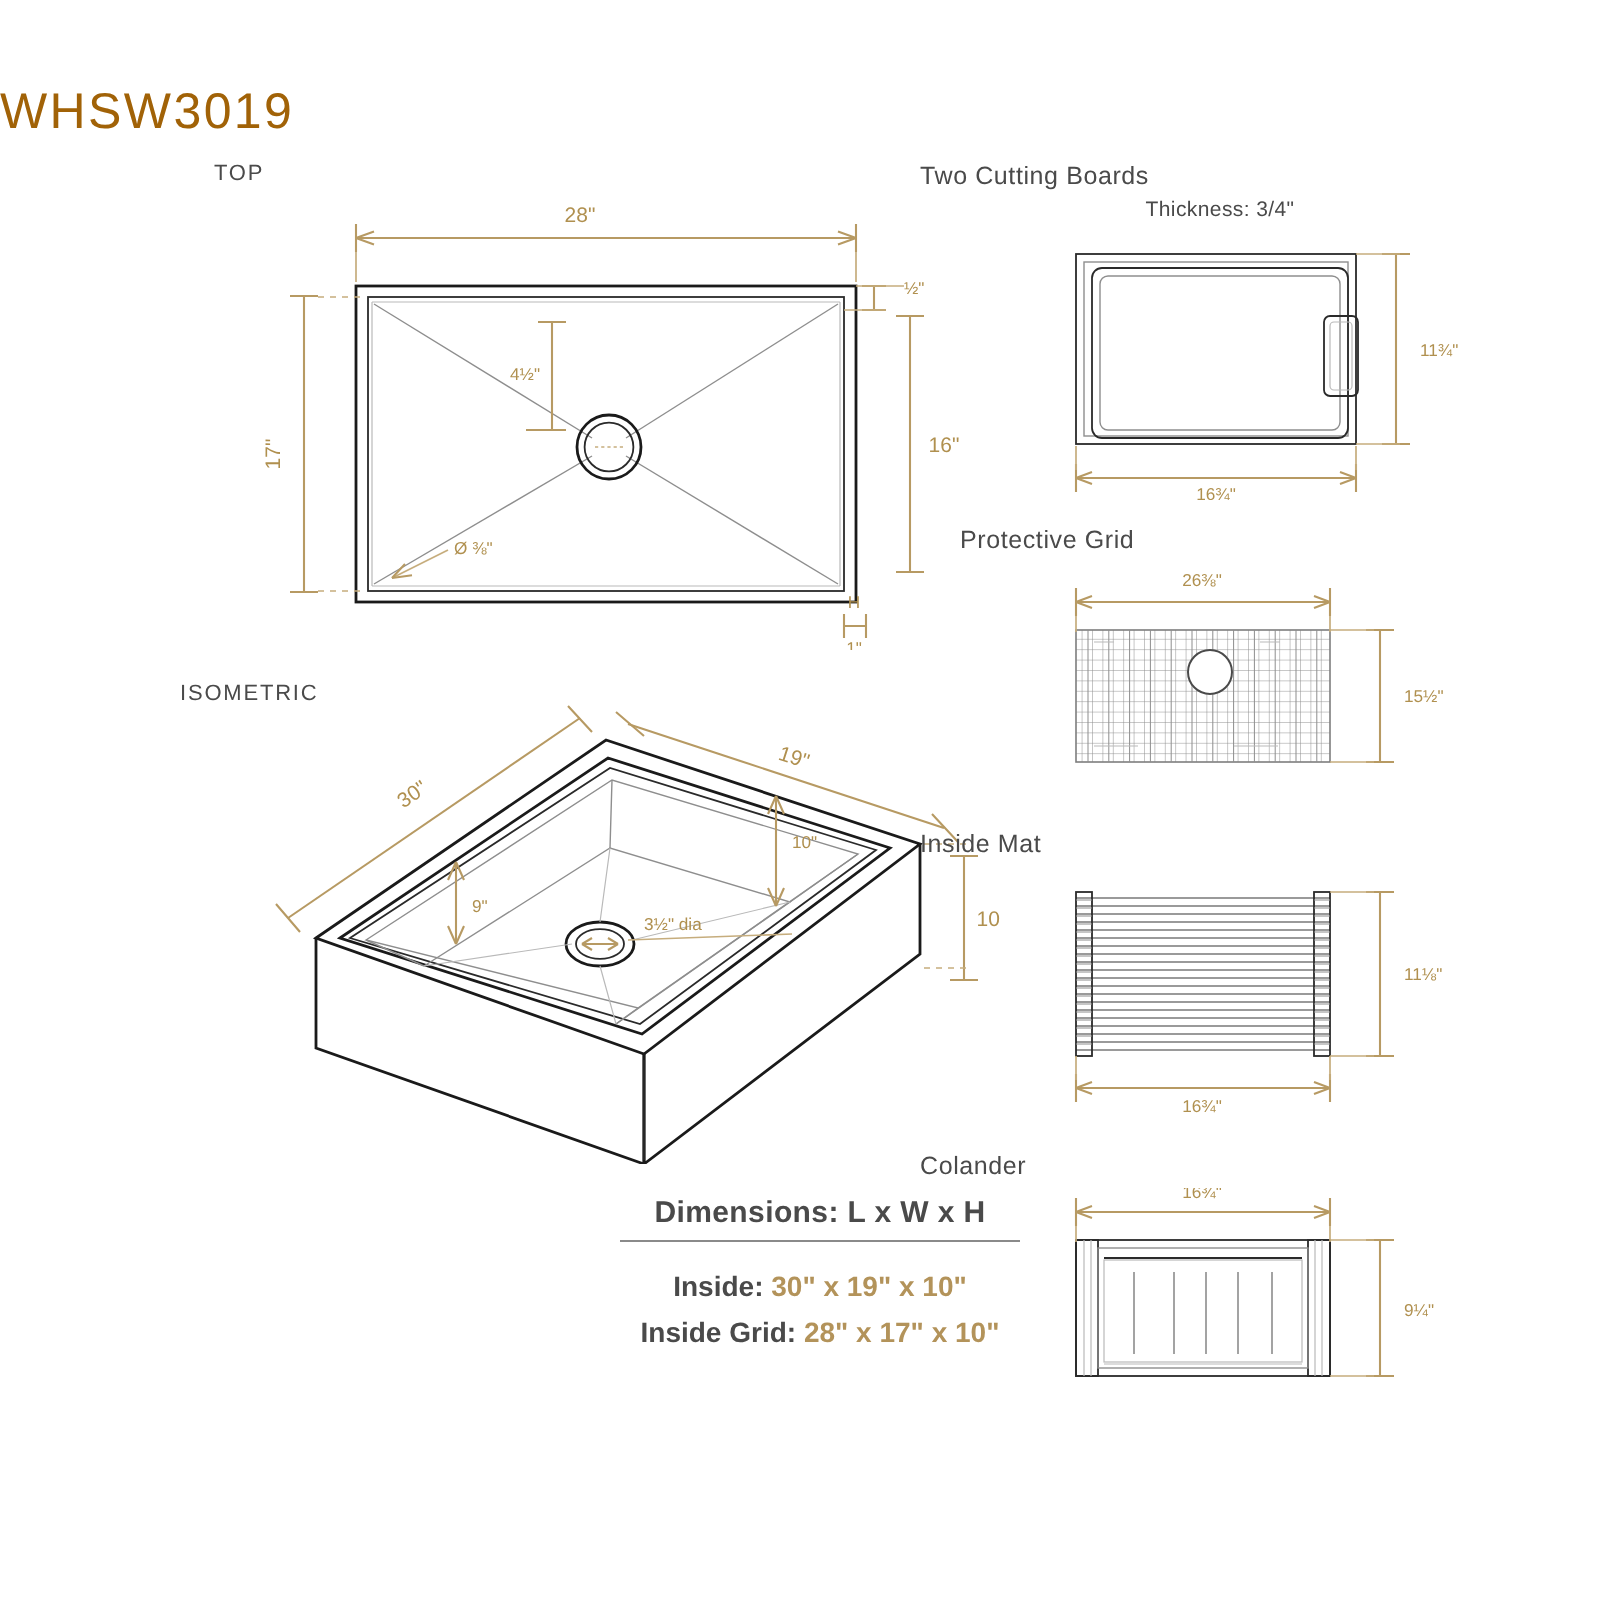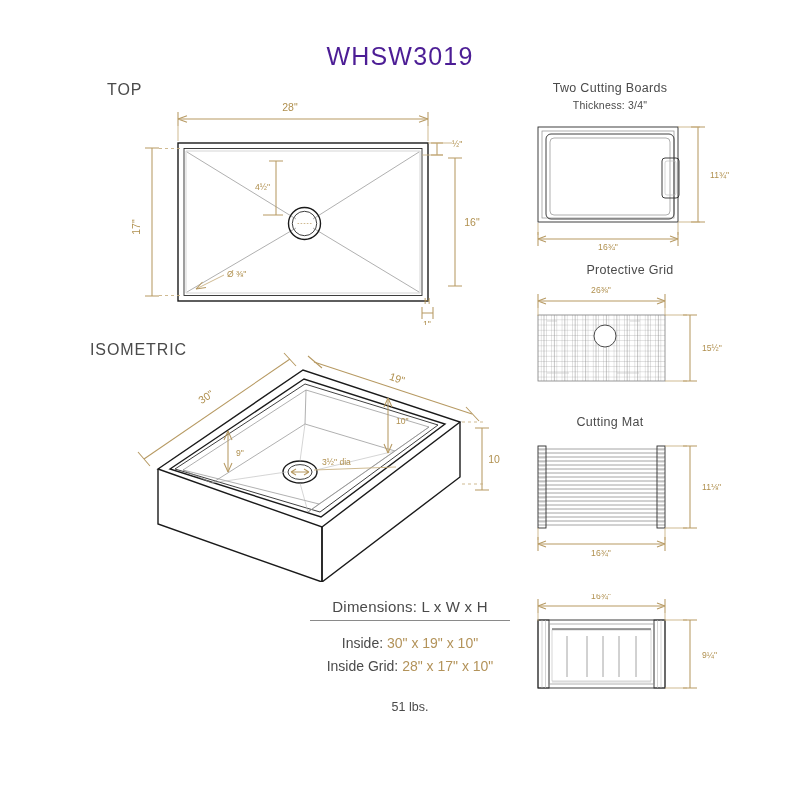--- a/index.html
+++ b/index.html
@@ -8,37 +8,37 @@
     font-family:"Liberation Sans","DejaVu Sans",sans-serif;
     color:#3b3b3b;
     -webkit-font-smoothing:antialiased;
   }
   .sheet{position:absolute;inset:0;}
   svg{display:block;}
   .abs{position:absolute;}
 
   
   .title{
-    position:absolute;left:0;right:0;top:42px;text-align:center;
-    font-size:25px;letter-spacing:1.2px;color:#4c1d95;font-weight:400;
+    position:absolute;left:0;right:0;top:42px;
+    font-size:25px;letter-spacing:1.2px;color:#a16207;font-weight:400;
   }
   .viewlabel{
-    position:absolute;font-size:16px;letter-spacing:.9px;color:#4a4a4a;
+    position:absolute;font-size:11px;letter-spacing:.9px;color:#4a4a4a;
   }
   .acc-title{
-    position:absolute;width:300px;text-align:center;font-size:12.5px;
+    position:absolute;width:300px;text-align:left;font-size:12.5px;
     letter-spacing:.3px;color:#4a4a4a;
   }
   .acc-sub{
     position:absolute;width:300px;text-align:center;font-size:10.5px;
     letter-spacing:.2px;color:#4a4a4a;
   }
 
   
-  .dimblock{position:absolute;left:300px;top:598px;width:220px;text-align:center;}
+  .dimblock{position:absolute;left:300px;top:598px;width:220px;text-align:center;font-weight:bold;}
   .dimblock .hd{font-size:15px;color:#4a4a4a;letter-spacing:.2px;padding-bottom:5px;}
   .dimblock .rule{height:1px;background:#8a8a8a;width:200px;margin:0 auto 11px auto;}
   .dimblock .row{font-size:14px;color:#4a4a4a;line-height:23px;white-space:nowrap;}
   .dimblock .row .val{color:#b3935a;}
   .dimblock .wt{font-size:12.5px;color:#4a4a4a;margin-top:22px;}
 
   
   .ln{fill:none;stroke:#1a1a1a;stroke-width:1.4;}
   .ln2{fill:none;stroke:#2a2a2a;stroke-width:.9;}
   .lnt{fill:none;stroke:#8e8e8e;stroke-width:.7;}
@@ -167,21 +167,20 @@
     <div class="hd">Dimensions: L x W x H</div>
     <div class="rule"></div>
     <div class="row">
       <span>Inside:</span>
       <span class="val">30" x 19" x 10"</span>
     </div>
     <div class="row">
       <span>Inside Grid:</span>
       <span class="val">28" x 17" x 10"</span>
     </div>
-    <div class="wt">51 lbs.</div>
   </div>
 
   <div class="acc-title" style="left:460px;top:81px;">Two Cutting Boards</div>
   <div class="acc-sub" style="left:460px;top:99px;">Thickness: 3/4"</div>
   <div class="abs" style="left:520px;top:115px;">
     <svg width="220" height="135" viewBox="0 0 220 135">
 
       <rect class="ln2" x="18" y="12" width="140" height="95"></rect>
       <rect class="lnt" x="22" y="16" width="132" height="87"></rect>
 
@@ -232,21 +231,21 @@
       <text class="dimtxt sm" x="81" y="10" text-anchor="middle">26⅜"</text>
       <path class="dimthin" d="M18 25 v8 M145 25 v8"></path>
 
       <path class="dim" d="M170 32 v66"></path>
       <path class="dim" d="M163 32 h14 M163 98 h14"></path>
       <text class="dimtxt sm" x="182" y="68">15½"</text>
       <path class="dimthin" d="M145 32 h22 M145 98 h22"></path>
     </svg>
   </div>
 
-  <div class="acc-title" style="left:460px;top:415px;">Cutting Mat</div>
+  <div class="acc-title" style="left:460px;top:415px;">Inside Mat</div>
   <div class="abs" style="left:520px;top:432px;">
     <svg width="220" height="130" viewBox="0 0 220 130">
 
       <rect x="18" y="14" width="127" height="82" fill="#ffffff" stroke="none"></rect>
       <g class="matln">
         <path d="M18 17 H145 M18 21 H145 M18 25 H145 M18 29 H145 M18 33 H145 M18 37 H145
                  M18 41 H145 M18 45 H145 M18 49 H145 M18 53 H145 M18 57 H145 M18 61 H145
                  M18 65 H145 M18 69 H145 M18 73 H145 M18 77 H145 M18 81 H145 M18 85 H145
                  M18 89 H145 M18 93 H145"></path>
       </g>
@@ -268,20 +267,21 @@
       <text class="dimtxt sm" x="81" y="124" text-anchor="middle">16¾"</text>
       <path class="dimthin" d="M18 96 v12 M145 96 v12"></path>
 
       <path class="dim" d="M170 14 v82"></path>
       <path class="dim" d="M163 14 h14 M163 96 h14"></path>
       <text class="dimtxt sm" x="182" y="58">11⅛"</text>
       <path class="dimthin" d="M145 14 h22 M145 96 h22"></path>
     </svg>
   </div>
 
+  <div class="acc-title" style="left:460px;top:576px;">Colander</div>
   <div class="abs" style="left:520px;top:594px;">
     <svg width="220" height="115" viewBox="0 0 220 115">
 
       <rect class="ln2" x="18" y="26" width="127" height="68"></rect>
 
       <rect class="ln2" x="18" y="26" width="11" height="68"></rect>
       <rect class="ln2" x="134" y="26" width="11" height="68"></rect>
       <path class="lnf" d="M22 26 V94 M25.5 26 V94 M137.5 26 V94 M141 26 V94"></path>
 
       <rect class="lnt" x="29" y="30" width="105" height="60"></rect>

